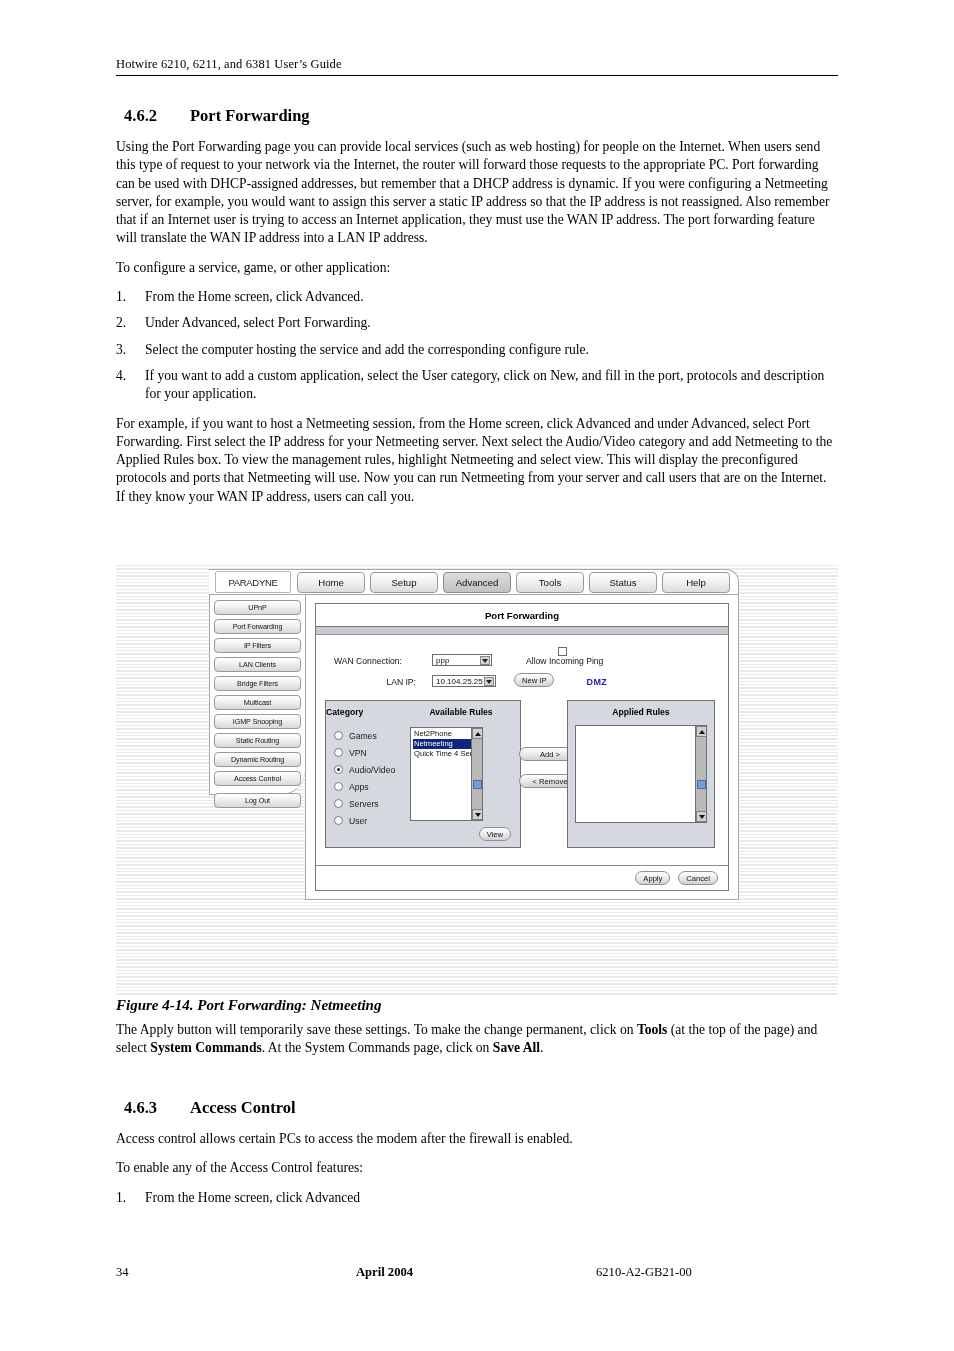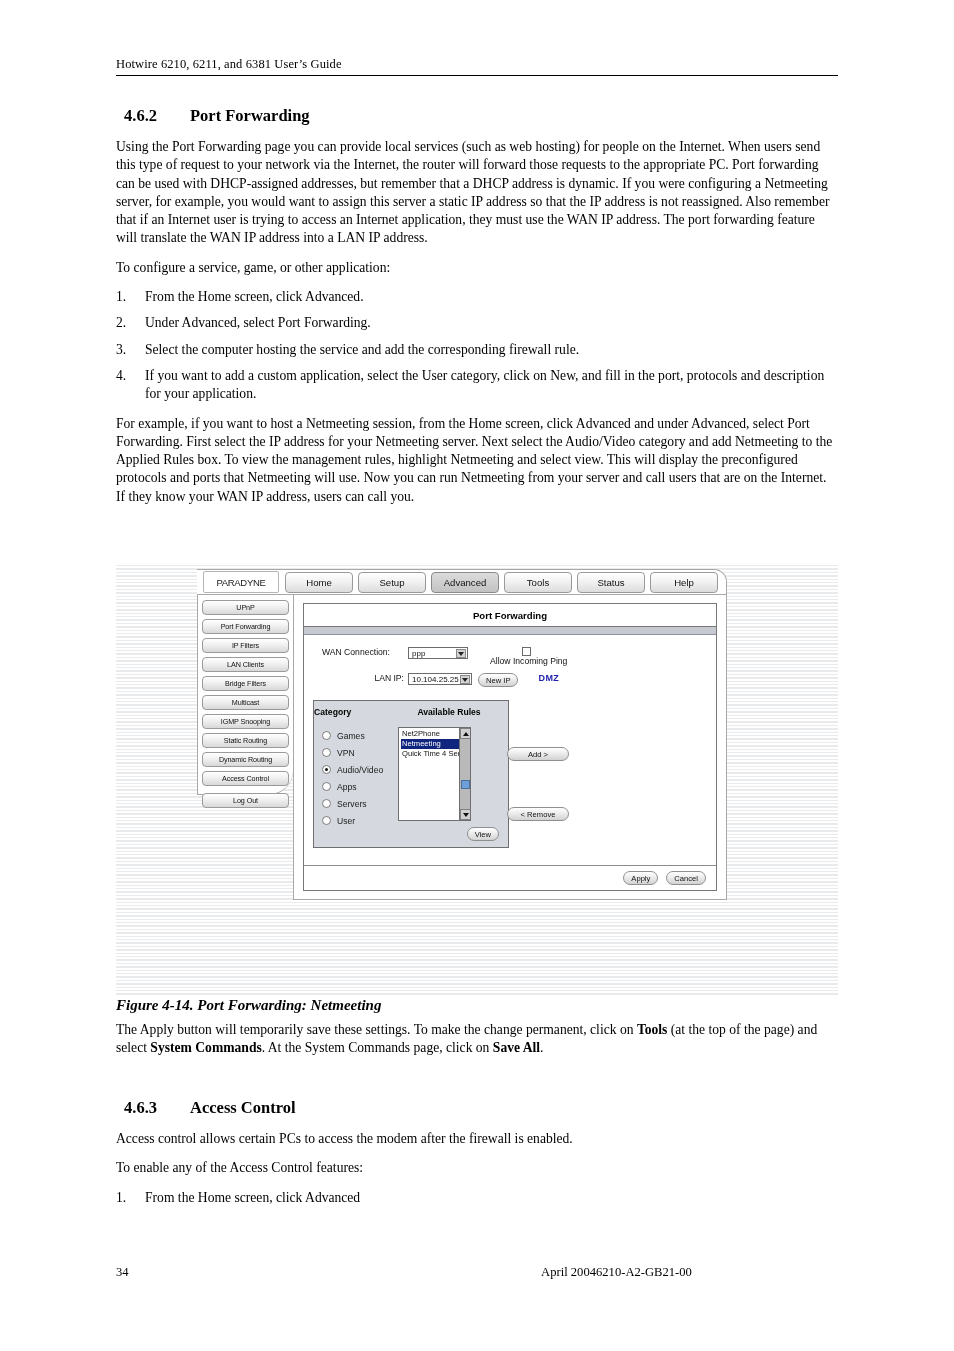--- a/index.html
+++ b/index.html
@@ -101,21 +101,21 @@
     background-image: repeating-linear-gradient(
       to bottom,
       #ffffff 0px, #ffffff 2px,
       #e9eaec 2px, #e9eaec 3.4px
     );
   }
 
   
   .router {
     position: absolute;
-    left: 81px;
+    left: 93px;
     top: 6px;
     width: 530px;
     height: 331px;
   }
 
   
   .navbar {
     position: absolute;
     left: 0; top: 0;
     width: 530px;
@@ -233,23 +233,24 @@
   }
 
   .form-rows {
     padding: 12px 0 0 0;
     font-family: "Liberation Sans", sans-serif;
     font-size: 8.6px;
     color: #111;
   }
   .frow {
     display: flex;
-    align-items: flex-start;
+    align-items: flex-end;
     margin-bottom: 7px;
     padding-left: 18px;
+    gap: 12px;
   }
   .frow .lbl { white-space: nowrap; }
   .lbl-wan { width: 86px; text-align: left; }
   .lbl-lan { width: 86px; text-align: right; padding-right: 4px; box-sizing: border-box; }
 
   .sel {
     height: 12px;
     border: 1px solid #6b6b6b;
     background: #ffffff;
     display: inline-flex;
@@ -435,21 +436,21 @@
   .mid-col {
     width: 24px;
     position: relative;
   }
   .mid-btn {
     position: absolute;
     left: -2px;
     width: 46px;
   }
   .mid-btn.add { top: 47px; }
-  .mid-btn.rem { top: 74px; margin-top: 33px; }
+  .mid-btn.rem { top: 74px; }
 
   .right-box {
     width: 148px;
     height: 148px;
     border: 1px solid #6f6f6f;
     background: #d5d8de;
     box-sizing: border-box;
     position: relative;
     margin-left: 22px;
   }
@@ -514,21 +515,21 @@
   .page-footer {
     position: absolute;
     left: 116px;
     top: 1265px;
     width: 722px;
     display: flex;
     font-family: "Liberation Serif", serif;
     font-size: 12.6px;
   }
   .page-footer .pf-num { width: 240px; text-align: left; }
-  .page-footer .pf-date { width: 240px; text-align: right; }
+  .page-footer .pf-date { width: 240px; text-align: left; font-weight: bold; }
   .page-footer .pf-doc { width: 242px; text-align: left; }
 </style>
 </head>
 <body>
 
 <div class="page">
 
   <div class="running-header">
     <div class="hdr-text">Hotwire 6210, 6211, and 6381 User’s Guide</div>
     <div class="hdr-rule"></div>
@@ -549,21 +550,21 @@
       <li>
         <span class="marker">1.</span>
         <span>From the Home screen, click Advanced.</span>
       </li>
       <li>
         <span class="marker">2.</span>
         <span>Under Advanced, select Port Forwarding.</span>
       </li>
       <li>
         <span class="marker">3.</span>
-        <span>Select the computer hosting the service and add the corresponding firewall rule.</span>
+        <span>Select the computer hosting the service and add the corresponding configure rule.</span>
       </li>
       <li>
         <span class="marker">4.</span>
         <span>If you want to add a custom application, select the User category, click on New, and fill in the port, protocols and description for your application.</span>
       </li>
     </ol>
 
     <p class="para">For example, if you want to host a Netmeeting session, from the Home screen, click Advanced and under Advanced, select Port Forwarding. First select the IP address for your Netmeeting server. Next select the Audio/Video category and add Netmeeting to the Applied Rules box. To view the management rules, highlight Netmeeting and select view. This will display the preconfigured protocols and ports that Netmeeting will use.  Now you can run Netmeeting from your server and call users that are on the Internet. If they know your WAN IP address, users can call you.</p>
   </div>
 
@@ -689,20 +690,38 @@
               </div>
 
               <span class="btn-pill view-btn">View</span>
             </div>
 
             <div class="mid-col">
               <span class="btn-pill mid-btn add">Add &gt;</span>
               <span class="btn-pill mid-btn rem">&lt; Remove</span>
             </div>
 
+            <div class="right-box">
+              <div class="right-head">Applied Rules</div>
+              <div class="applied-list">
+                <div class="vscroll">
+                  <div class="arrw top">
+                    <svg width="6" height="4" viewBox="0 0 6 4">
+                        <polygon points="3,0 6,4 0,4" fill="#111"></polygon>
+                      </svg>
+                  </div>
+                  <div class="thumb" style="top:54px"></div>
+                  <div class="arrw bot">
+                    <svg width="6" height="4" viewBox="0 0 6 4">
+                        <polygon points="0,0 6,0 3,4" fill="#111"></polygon>
+                      </svg>
+                  </div>
+                </div>
+              </div>
+            </div>
           </div>
 
           <div class="pf-footer">
             <span class="btn-pill">Apply</span>
             <span class="btn-pill">Cancel</span>
           </div>
 
         </div>
       </div>
     </div>

